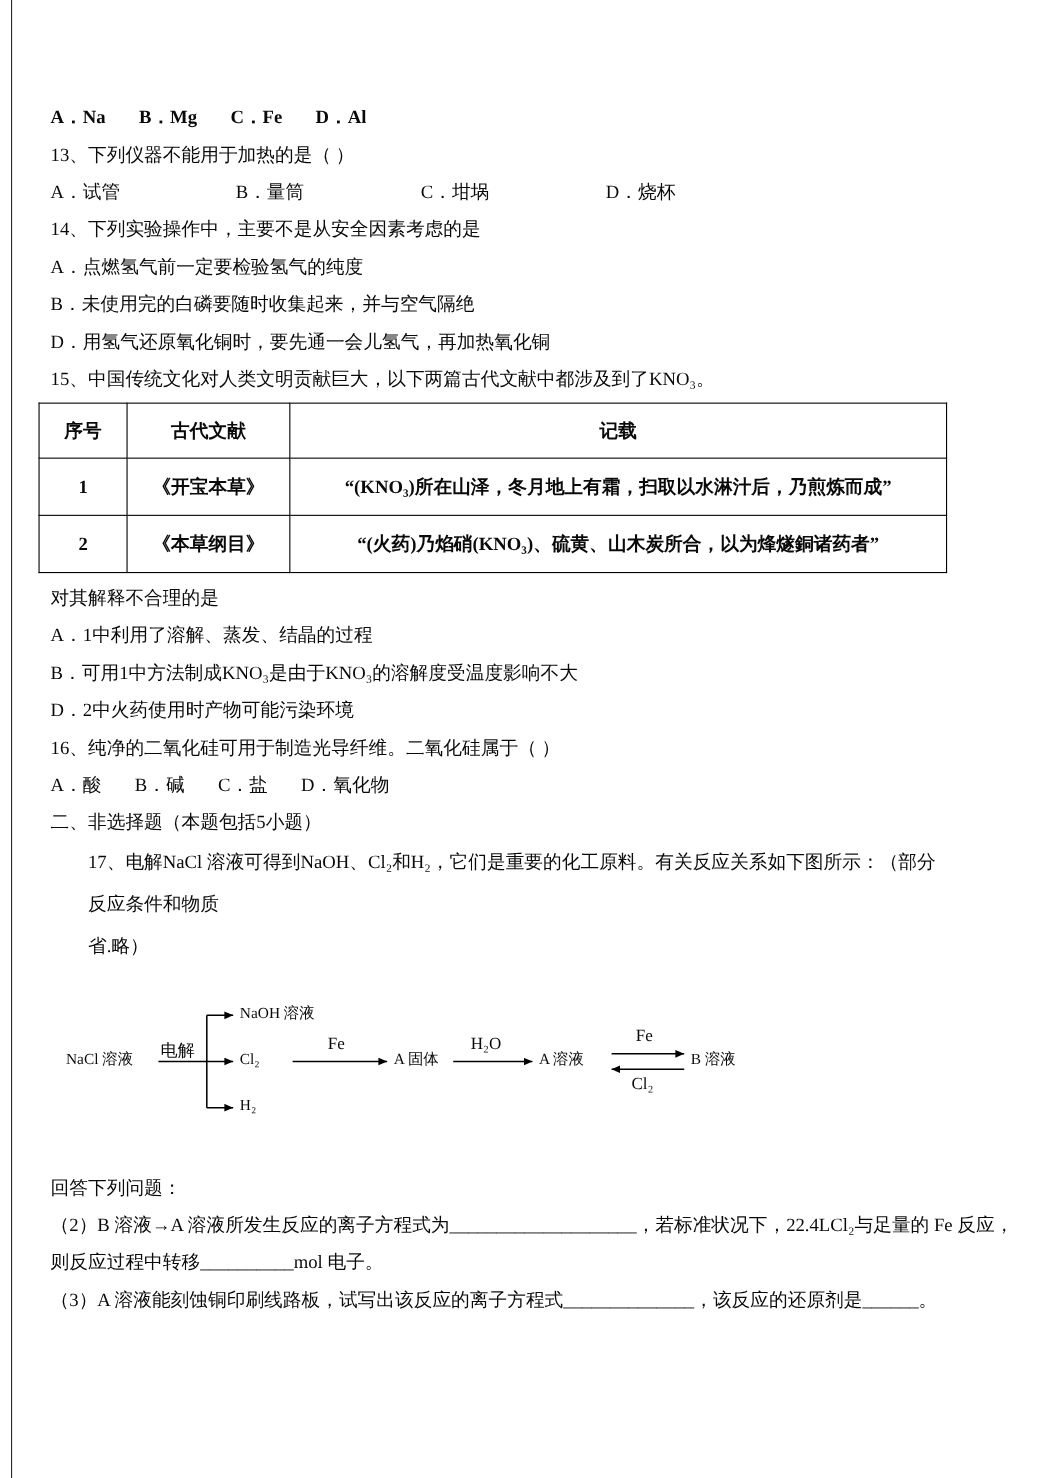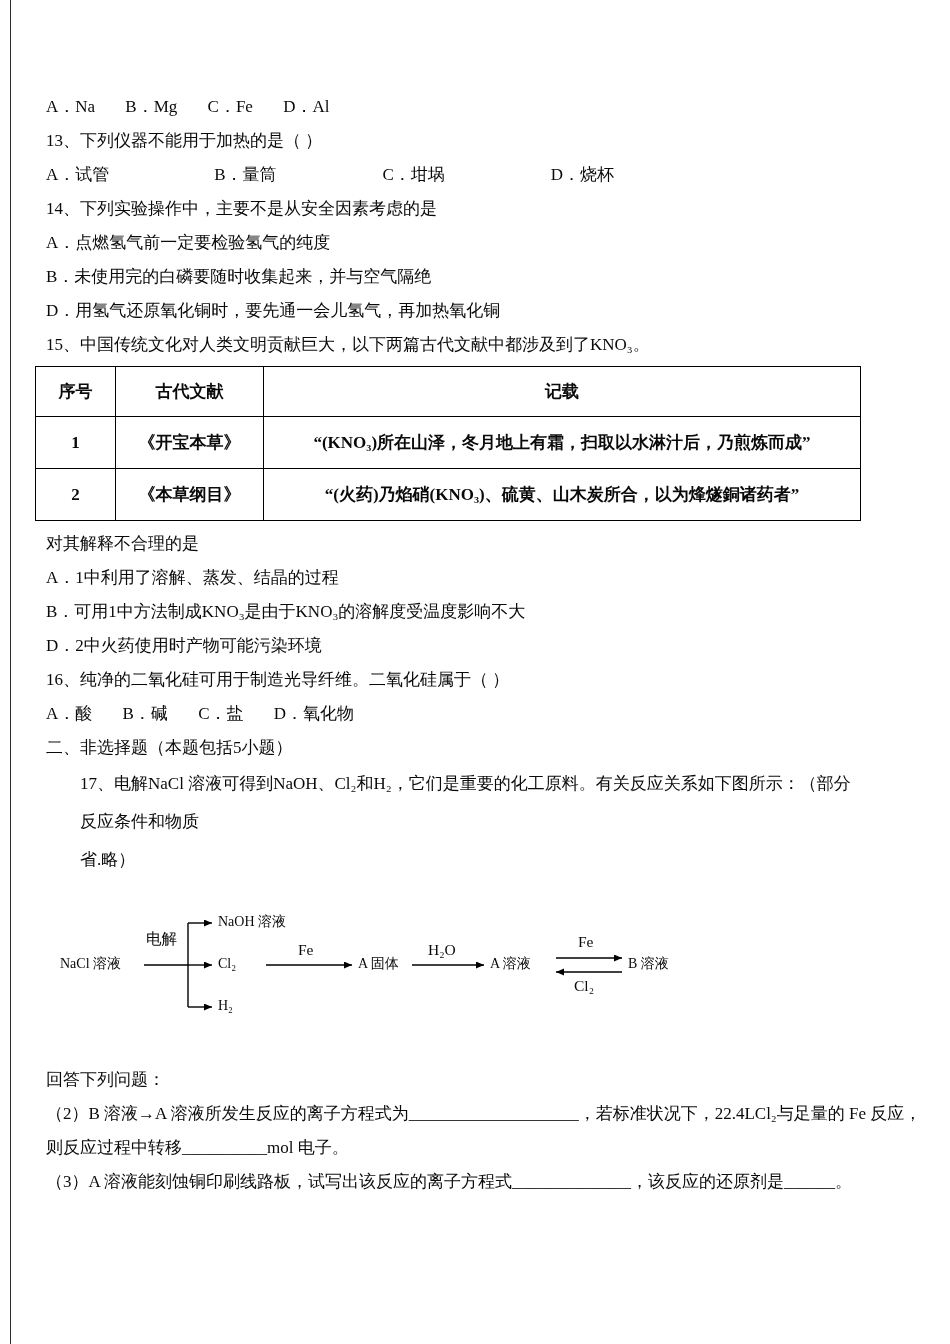--- a/index.html
+++ b/index.html
@@ -9,21 +9,21 @@
     background: #ffffff;
     color: #0a0a0a;
     font-family: "Liberation Serif", "DejaVu Serif", serif;
   }
   .page { position: relative; width: 950px; height: 1344px; background: #fff; overflow: hidden; }
   .left-rule { position: absolute; left: 10px; top: 0; height: 100%; width: 1px; background: #2a2a2a; }
   .content { position: absolute; left: 46px; top: 90px; width: 818px; font-size: 17px; }
   .line { margin: 0; line-height: 34px; min-height: 34px; white-space: nowrap; }
   .wrap { white-space: normal; line-height: 38px; min-height: 38px; margin-left: 34px; }
   .opts .opt { display: inline-block; }
-  .opts-q12 .opt { margin-right: 26px; font-weight: normal; }
+  .opts-q12 .opt { margin-right: 26px; font-weight: bold; }
   .opts-q13 .opt { width: 164px; }
   .opts-q16 .opt { margin-right: 26px; }
 
   table.doc-table {
     border-collapse: collapse;
     width: 826px;
     margin: 4px 0 6px -11px;
     font-weight: bold;
     font-size: 17px;
   }
@@ -126,21 +126,21 @@
           <line x1="128" y1="20" x2="152" y2="20" marker-end="url(#arr)"></line>
           <line x1="128" y1="62" x2="152" y2="62" marker-end="url(#arr)"></line>
           <line x1="128" y1="104" x2="152" y2="104" marker-end="url(#arr)"></line>
           <line x1="206" y1="62" x2="292" y2="62" marker-end="url(#arr)"></line>
           <line x1="352" y1="62" x2="424" y2="62" marker-end="url(#arr)"></line>
           <line x1="496" y1="55" x2="562" y2="55" marker-end="url(#arr)"></line>
           <line x1="562" y1="69" x2="496" y2="69" marker-end="url(#arr)"></line>
         </g>
       </svg>
       <span class="dlabel" style="left:0;top:51px">NaCl 溶液</span>
-      <span class="dlabel dlabel-sm" style="left:86px;top:26px">电解</span>
+      <span class="dlabel dlabel-sm" style="left:86px;top:43px">电解</span>
       <span class="dlabel" style="left:158px;top:9px">NaOH 溶液</span>
       <span class="dlabel" style="left:158px;top:51px">Cl₂</span>
       <span class="dlabel" style="left:158px;top:93px">H₂</span>
       <span class="dlabel dlabel-sm" style="left:238px;top:37px">Fe</span>
       <span class="dlabel" style="left:298px;top:51px">A 固体</span>
       <span class="dlabel dlabel-sm" style="left:368px;top:37px">H₂O</span>
       <span class="dlabel" style="left:430px;top:51px">A 溶液</span>
       <span class="dlabel dlabel-sm" style="left:518px;top:29px">Fe</span>
       <span class="dlabel dlabel-sm" style="left:514px;top:73px">Cl₂</span>
       <span class="dlabel" style="left:568px;top:51px">B 溶液</span>

